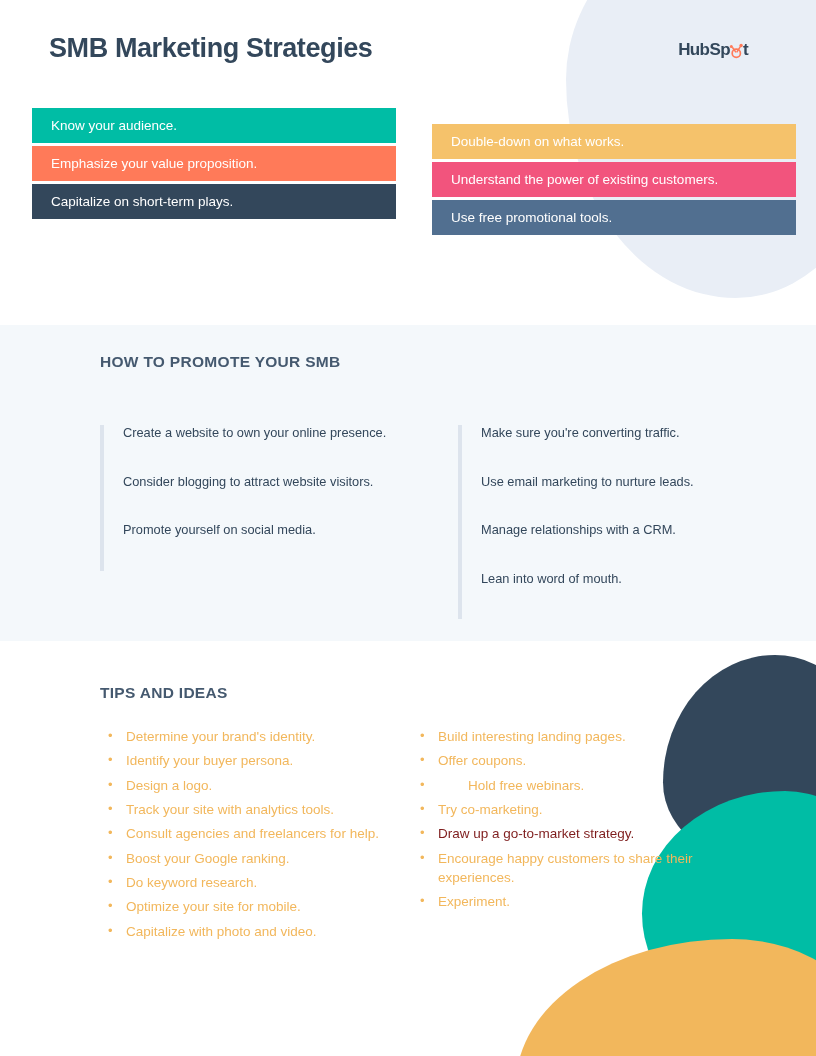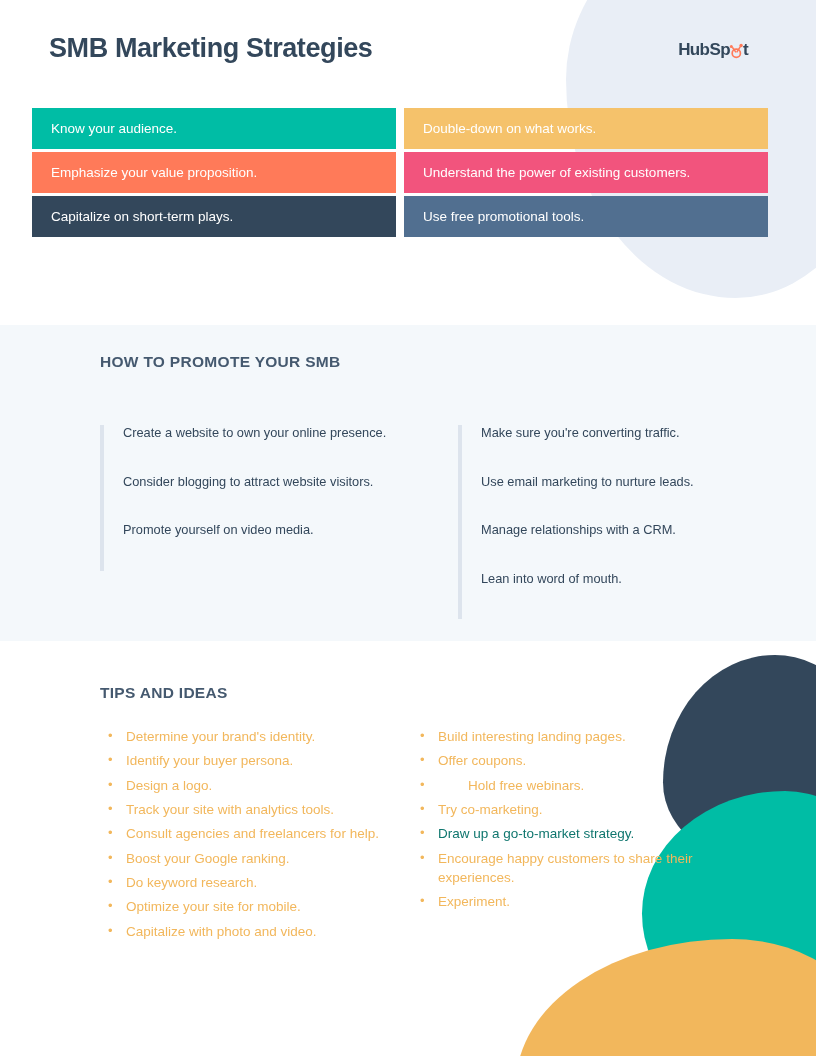--- a/index.html
+++ b/index.html
@@ -30,23 +30,23 @@
     position:absolute; right:68px; top:40px; z-index:2;
     font-size:17px; font-weight:bold; letter-spacing:-0.6px;
     color:#33475b; display:flex; align-items:center;
   }
   .logo .sprocket { position:relative; display:inline-block; width:13px; height:15px; vertical-align:middle; }
   .logo .sprocket svg { position:absolute; left:-1px; top:0px; }
 
   .bars { position:absolute; left:0; top:108px; width:100%; z-index:2; }
   .bar-col { position:absolute; }
   .bar-col.left  { left:32px;  width:364px; }
-  .bar-col.right { left:404px; width:364px; }
+  .bar-col.right { left:432px; width:364px;margin-top:16px; }
   .bar {
-    height:41px; margin-bottom:3px;
+    height:35px; margin-bottom:3px;
     display:flex; align-items:center;
     padding-left:19px;
     color:#ffffff; font-size:13.5px; font-weight:500;
   }
 
   
   .promote { position:relative; height:316px; background:#f4f8fb; overflow:hidden; }
   .sec-head {
     font-size:15.5px; font-weight:bold; letter-spacing:0.3px;
     color:#45596f; text-transform:uppercase;
@@ -158,21 +158,21 @@
       <div class="pcol left">
         <div class="vrule" style="background: rgb(221, 228, 237);"></div>
         <div class="plist">
           <div class="pitem">
               <span style="color: rgb(51, 71, 91);">Create a website to own your online presence.</span>
             </div>
           <div class="pitem">
               <span style="color: rgb(51, 71, 91);">Consider blogging to attract website visitors.</span>
             </div>
           <div class="pitem">
-              <span style="color: rgb(51, 71, 91);">Promote yourself on video media.</span>
+              <span style="color: rgb(51, 71, 91);">Promote yourself on social media.</span>
             </div>
         </div>
       </div>
       <div class="pcol right">
         <div class="vrule" style="background: rgb(221, 228, 237);"></div>
         <div class="plist">
           <div class="pitem">
               <span style="color: rgb(51, 71, 91);">Make sure you're converting traffic.</span>
             </div>
           <div class="pitem">
@@ -247,21 +247,21 @@
         <div class="titem">
             <span class="dot" style="color: rgb(242, 183, 92);">•</span>
             <span class="txt" style="color: rgb(242, 183, 92); margin-left: 30px;">Hold free webinars.</span>
           </div>
         <div class="titem">
             <span class="dot" style="color: rgb(242, 183, 92);">•</span>
             <span class="txt" style="color: rgb(242, 183, 92);">Try co-marketing.</span>
           </div>
         <div class="titem">
             <span class="dot" style="color: rgb(242, 183, 92);">•</span>
-            <span class="txt" style="color: #0f766e;">Draw up a go-to-market strategy.</span>
+            <span class="txt" style="color: #7f1d1d;">Draw up a go-to-market strategy.</span>
           </div>
         <div class="titem">
             <span class="dot" style="color: rgb(242, 183, 92);">•</span>
             <span class="txt" style="color: rgb(242, 183, 92);">Encourage happy customers to share their experiences.</span>
           </div>
         <div class="titem">
             <span class="dot" style="color: rgb(242, 183, 92);">•</span>
             <span class="txt" style="color: rgb(242, 183, 92);">Experiment.</span>
           </div>
       </div>

